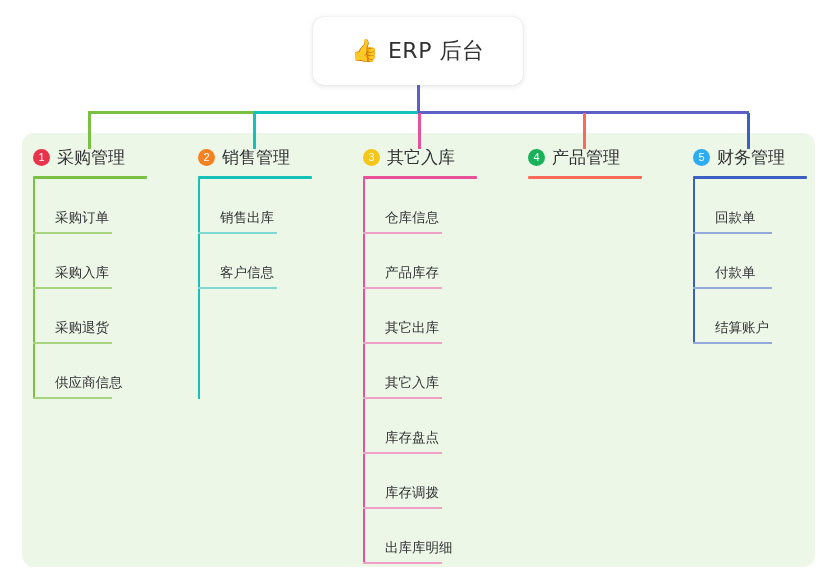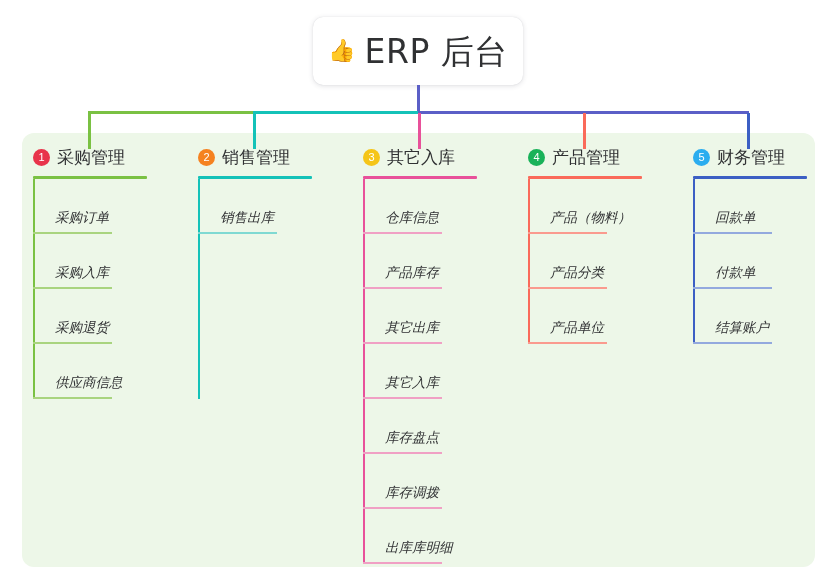--- a/index.html
+++ b/index.html
@@ -25,21 +25,21 @@
     height: 68px;
     background: #ffffff;
     border-radius: 10px;
     box-shadow: 0 1px 5px rgba(60,64,80,0.16), 0 0 1px rgba(60,64,80,0.18);
     display: flex;
     align-items: center;
     justify-content: center;
     box-sizing: border-box;
   }
   .root-title {
-    font-size: 33px;
+    font-size: 22px;
     color: #303133;
     letter-spacing: 0.5px;
     white-space: nowrap;
     line-height: 1;
   }
   .root-icon {
     font-size: 22px;
     margin-right: 9px;
     line-height: 1;
   }
@@ -123,21 +123,20 @@
   .spine {
     position: absolute;
     left: 11px;
     top: 0;
     width: 2px;
   }
   .item {
     position: relative;
     height: 55px;
     box-sizing: border-box;
-    font-style: italic;
   }
   .item-label {
     position: absolute;
     left: 33px;
     bottom: 10px;
     font-size: 13.5px;
     color: #303133;
     white-space: nowrap;
     line-height: 1;
   }
@@ -203,20 +202,24 @@
         <span class="badge" style="background: rgb(245, 130, 32);">2</span>
         <span class="col-title">销售管理</span>
       </div>
       <div class="head-rule" style="background: rgb(20, 194, 184); width: 114px; margin-left: 11px;"></div>
       <div class="items">
         <div class="spine" style="background: rgb(20, 194, 184); height: 220px;"></div>
         <div class="item">
           <span class="item-label">销售出库</span>
           <div class="item-rule" style="background: rgb(127, 217, 210); width: 79px;"></div>
         </div>
+        <div class="item">
+          <span class="item-label">客户信息</span>
+          <div class="item-rule" style="background: rgb(127, 217, 210); width: 79px;"></div>
+        </div>
       </div>
     </div>
     <div class="col" style="left: 352px; width: 165px;">
       <div class="col-head">
         <span class="badge" style="background: rgb(245, 197, 24);">3</span>
         <span class="col-title">其它入库</span>
       </div>
       <div class="head-rule" style="background: rgb(232, 81, 154); width: 114px; margin-left: 11px;"></div>
       <div class="items">
         <div class="spine" style="background: rgb(232, 81, 154); height: 385px;"></div>
@@ -249,35 +252,20 @@
           <div class="item-rule" style="background: rgb(240, 160, 196); width: 79px;"></div>
         </div>
       </div>
     </div>
     <div class="col" style="left: 517px; width: 165px;">
       <div class="col-head">
         <span class="badge" style="background: rgb(25, 178, 89);">4</span>
         <span class="col-title">产品管理</span>
       </div>
       <div class="head-rule" style="background: rgb(250, 106, 90); width: 114px; margin-left: 11px;"></div>
-      <div class="items">
-        <div class="spine" style="background: rgb(250, 106, 90); height: 165px;"></div>
-        <div class="item">
-          <span class="item-label">产品（物料）</span>
-          <div class="item-rule" style="background: rgb(250, 154, 142); width: 79px;"></div>
-        </div>
-        <div class="item">
-          <span class="item-label">产品分类</span>
-          <div class="item-rule" style="background: rgb(250, 154, 142); width: 79px;"></div>
-        </div>
-        <div class="item">
-          <span class="item-label">产品单位</span>
-          <div class="item-rule" style="background: rgb(250, 154, 142); width: 79px;"></div>
-        </div>
-      </div>
     </div>
     <div class="col" style="left: 682px; width: 160px;">
       <div class="col-head">
         <span class="badge" style="background: rgb(43, 173, 239);">5</span>
         <span class="col-title">财务管理</span>
       </div>
       <div class="head-rule" style="background: rgb(60, 95, 196); width: 114px; margin-left: 11px;"></div>
       <div class="items">
         <div class="spine" style="background: rgb(60, 95, 196); height: 165px;"></div>
         <div class="item">

